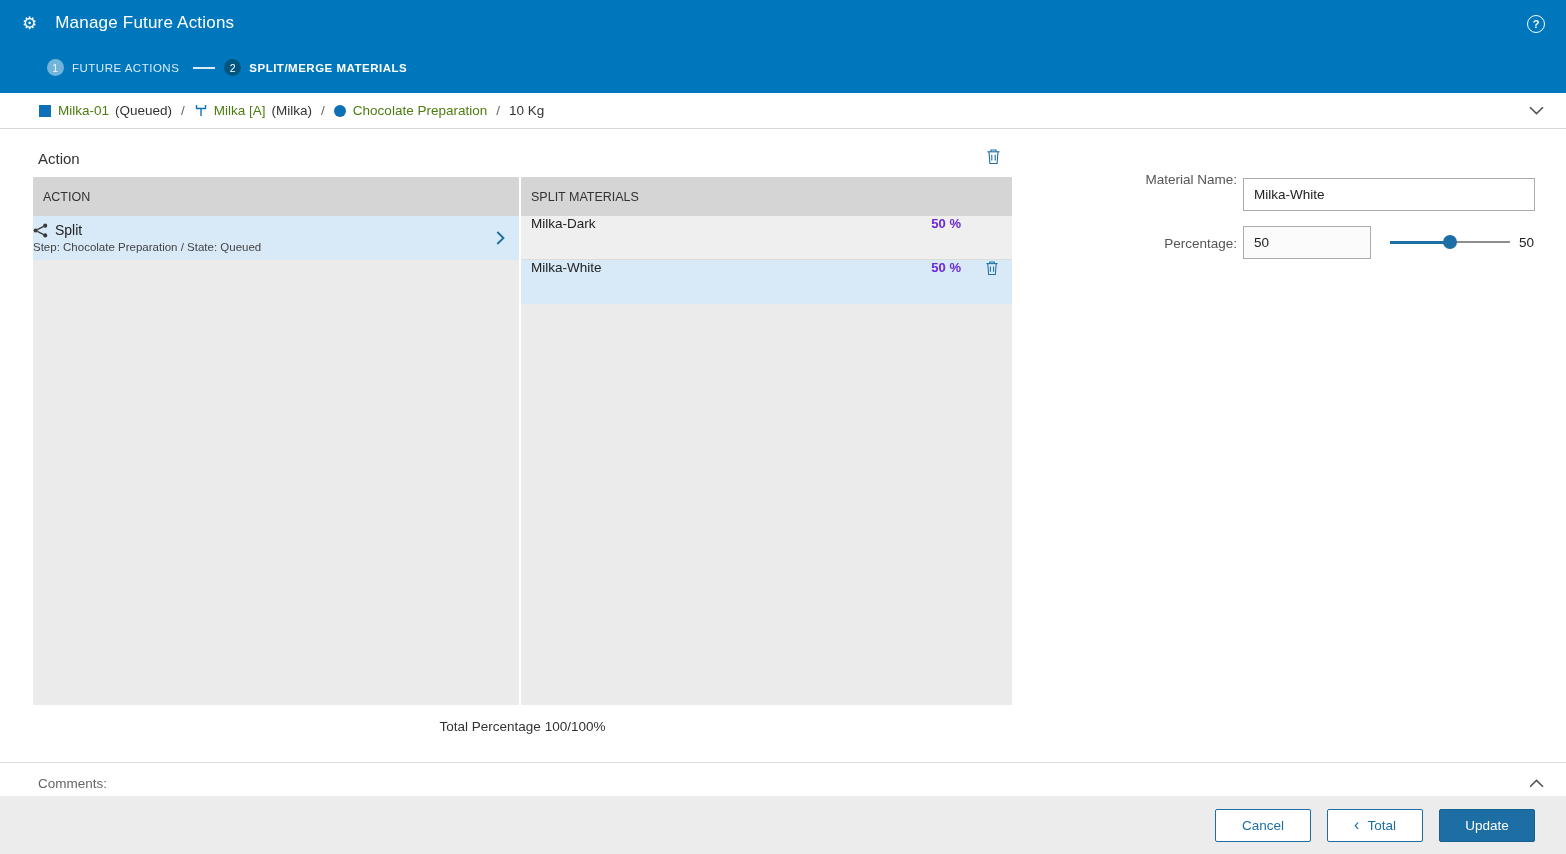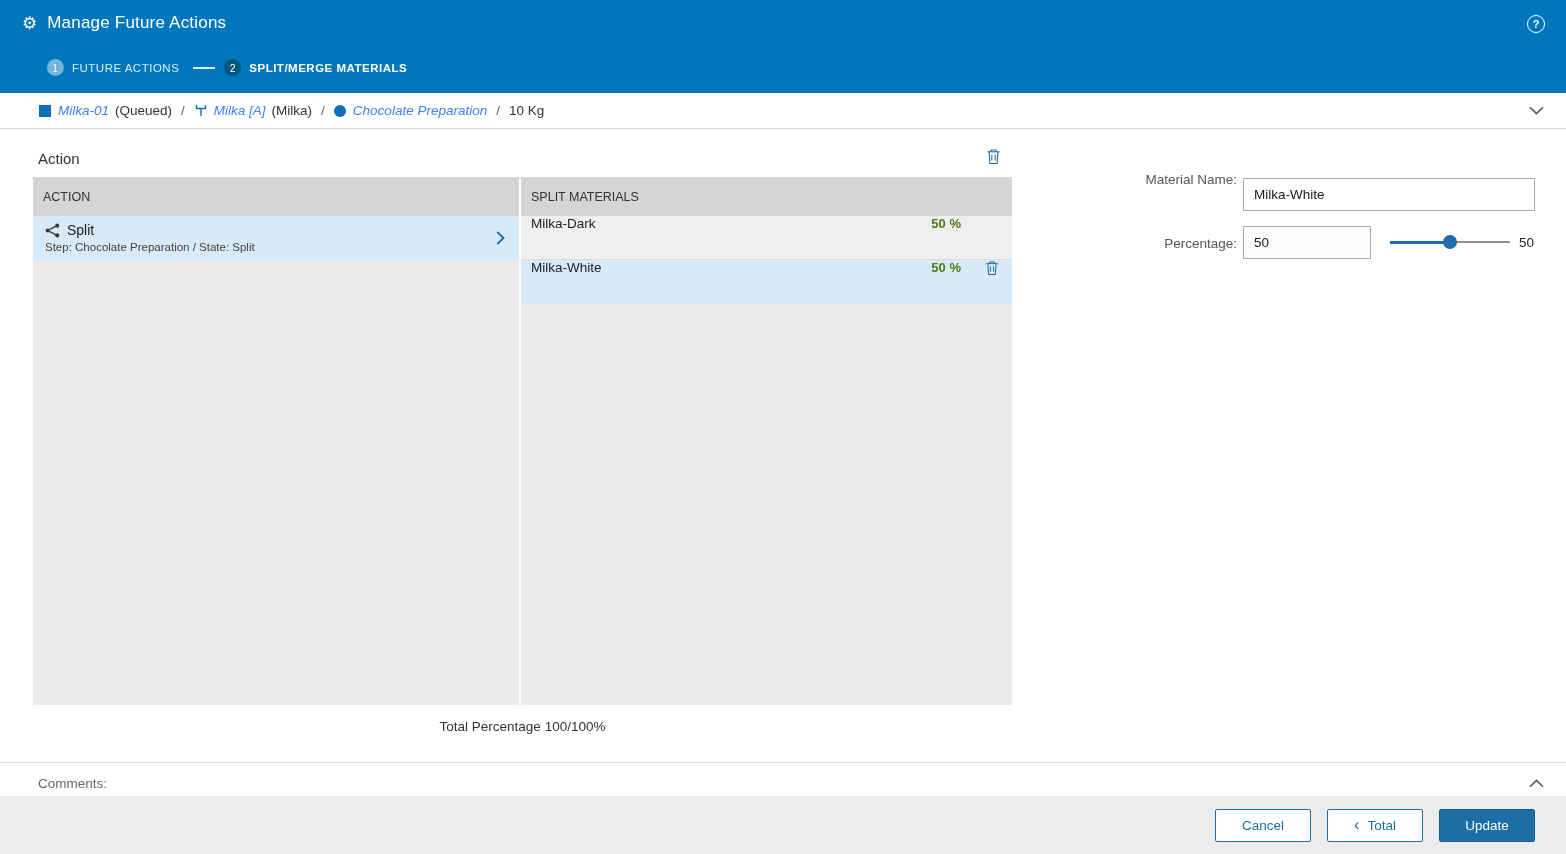--- a/index.html
+++ b/index.html
@@ -4,71 +4,71 @@
 <style>
   * { margin:0; padding:0; box-sizing:border-box; }
   html,body { background:#fff; }
   body { font-family:"Liberation Sans", sans-serif; color:#333; }
   .app { position:relative; width:1566px; height:854px; background:#fff; overflow:hidden; }
 
   
   .topbar { position:absolute; top:0; left:0; width:100%; height:93px; background:#0077bd; color:#fff; }
   .titlebar { position:absolute; top:0; left:0; right:0; height:46px; display:flex; align-items:center; padding:0 22px; }
   .gear { font-family:"DejaVu Sans", sans-serif; font-size:17px; margin-right:10px; line-height:1; }
-  .app-title { font-size:17px; font-weight:400; letter-spacing:.2px; }
+  .app-title { font-size:17px; font-weight:400; letter-spacing:.2px;margin-left:8px; }
   .help-btn { position:absolute; right:21px; top:15px; width:18px; height:18px; border:1.6px solid #fff; border-radius:50%;
               display:flex; align-items:center; justify-content:center; font-size:11px; font-weight:bold; cursor:pointer; }
 
   .wizard { position:absolute; left:47px; top:59px; display:flex; align-items:center; font-size:11.5px; letter-spacing:.5px; }
   .step { display:flex; align-items:center; }
   .step-circle { width:17px; height:17px; border-radius:50%; display:flex; align-items:center; justify-content:center;
                  font-size:10.5px; flex:none; }
   .step-1 .step-circle { background:rgba(255,255,255,.45); color:#f2f9ff; }
   .step-1 .step-label { color:#d9ecf8; }
   .step-2 .step-circle { background:#00567f; color:#fff; }
   .step-2 .step-label { color:#fff; font-weight:bold; }
   .step-label { margin-left:8px; }
   .wizard-line { width:22px; height:2px; background:rgba(255,255,255,.85); margin:0 9px 0 14px; }
 
   
   .breadcrumb { position:absolute; top:93px; left:0; width:100%; height:36px; background:#fff; border-bottom:1px solid #d8d8d8;
                 display:flex; align-items:center; padding:0 18px 0 39px; font-size:13.5px; color:#333; }
-  .bc-link { color:#3b82f6; cursor:pointer;font-style:italic; }
+  .bc-link { color:#4d7c0f; cursor:pointer; }
   .bc-sep { color:#666; margin:0 9px; }
   .bc-square { width:12px; height:12px; background:#0e71b8; margin-right:7px; flex:none; }
   .bc-dot { width:12px; height:12px; border-radius:50%; background:#0e71b8; margin-right:7px; flex:none; }
   .bc-icon { display:flex; margin-right:6px; flex:none; }
   .bc-suffix { margin-left:6px; }
   .bc-collapse { margin-left:auto; cursor:pointer; display:flex; padding:4px; }
 
   
   .section-title { position:absolute; left:38px; top:150px; font-size:15px; color:#333; }
   .action-delete { position:absolute; left:986px; top:148px; cursor:pointer; display:flex; }
 
   .split-table { position:absolute; left:33px; top:177px; width:979px; height:528px; display:flex; gap:2px; }
   .tcol { display:flex; flex-direction:column; min-width:0; }
   .tcol-action { width:486px; flex:none; }
   .tcol-mats { flex:1;border-radius:32px; }
   .tcol-header { height:39px; background:#d5d5d5; display:flex; align-items:center; padding:0 10px; font-size:12.5px;
                  color:#333; flex:none; }
   .tcol-body { flex:1; background:#ebebeb; display:flex; flex-direction:column; }
 
-  .action-row { background:#d8e9f7; position:relative; padding:6px 34px 7px 12px; cursor:pointer; flex:none; }
+  .action-row { background:#d8e9f7; position:relative; padding:6px 34px 7px 0; cursor:pointer; flex:none; }
   .action-row-titleline { display:flex; align-items:center; }
   .action-row-icon { display:flex; margin-right:7px; }
   .action-row-title { font-size:14px; color:#222; }
   .action-row-sub { font-size:11.5px; color:#444; margin-top:3px; }
   .action-row-chevron { position:absolute; right:14px; top:50%; transform:translateY(-50%); display:flex; }
 
   .mat-row { height:44px; display:flex; align-items:flex-start; padding:0 13px 0 10px; font-size:13.5px; color:#222;
              cursor:pointer; flex:none; }
   .mat-row.row-plain { background:#efefef; border-bottom:1px solid #dcdcdc; }
   .mat-row.row-selected { background:#d8e9f7; }
   .mat-name { flex:1; min-width:0; }
-  .mat-pct { font-weight:bold; font-size:13px; color:#4d7c0f; }
+  .mat-pct { font-weight:bold; font-size:13px; color:#6d28d9; }
   .mat-trash-slot { width:38px; display:flex; justify-content:flex-end; }
   .mat-trash { cursor:pointer; display:flex; }
 
   .total-line { position:absolute; top:719px; left:33px; width:979px; text-align:center; font-size:13.5px; color:#333; }
 
   
   .form-label { position:absolute; right:329px; font-size:13.5px; color:#555; }
   .lbl-material { top:172px; }
   .lbl-percentage { top:236px; }
   .txt-input { position:absolute; height:33px; border:1px solid #ababab; background:#fff; font-family:inherit;
@@ -176,21 +176,21 @@
                 <g fill="#3a3a3a">
                   <circle cx="2.8" cy="8" r="2.2"></circle>
                     <circle cx="13" cy="2.8" r="2.2"></circle>
                     <circle cx="13" cy="13.2" r="2.2"></circle>
                 </g>
                 <path d="M4.6 7L11.4 3.6M4.6 9l6.8 3.4" stroke="#3a3a3a" stroke-width="1.4"></path>
               </svg>
             </span>
             <span class="action-row-title">Split</span>
           </div>
-          <div class="action-row-sub">Step: Chocolate Preparation / State: Split</div>
+          <div class="action-row-sub">Step: Chocolate Preparation / State: Queued</div>
           <span class="action-row-chevron">
             <svg width="9" height="15" viewBox="0 0 9 15" fill="none" stroke="#1c6ea4" stroke-width="1.8">
               <path d="M1.3 1.5L7.5 7.5l-6.2 6"></path>
             </svg>
           </span>
         </div>
       </div>
     </div>
 
     <div class="tcol tcol-mats">

